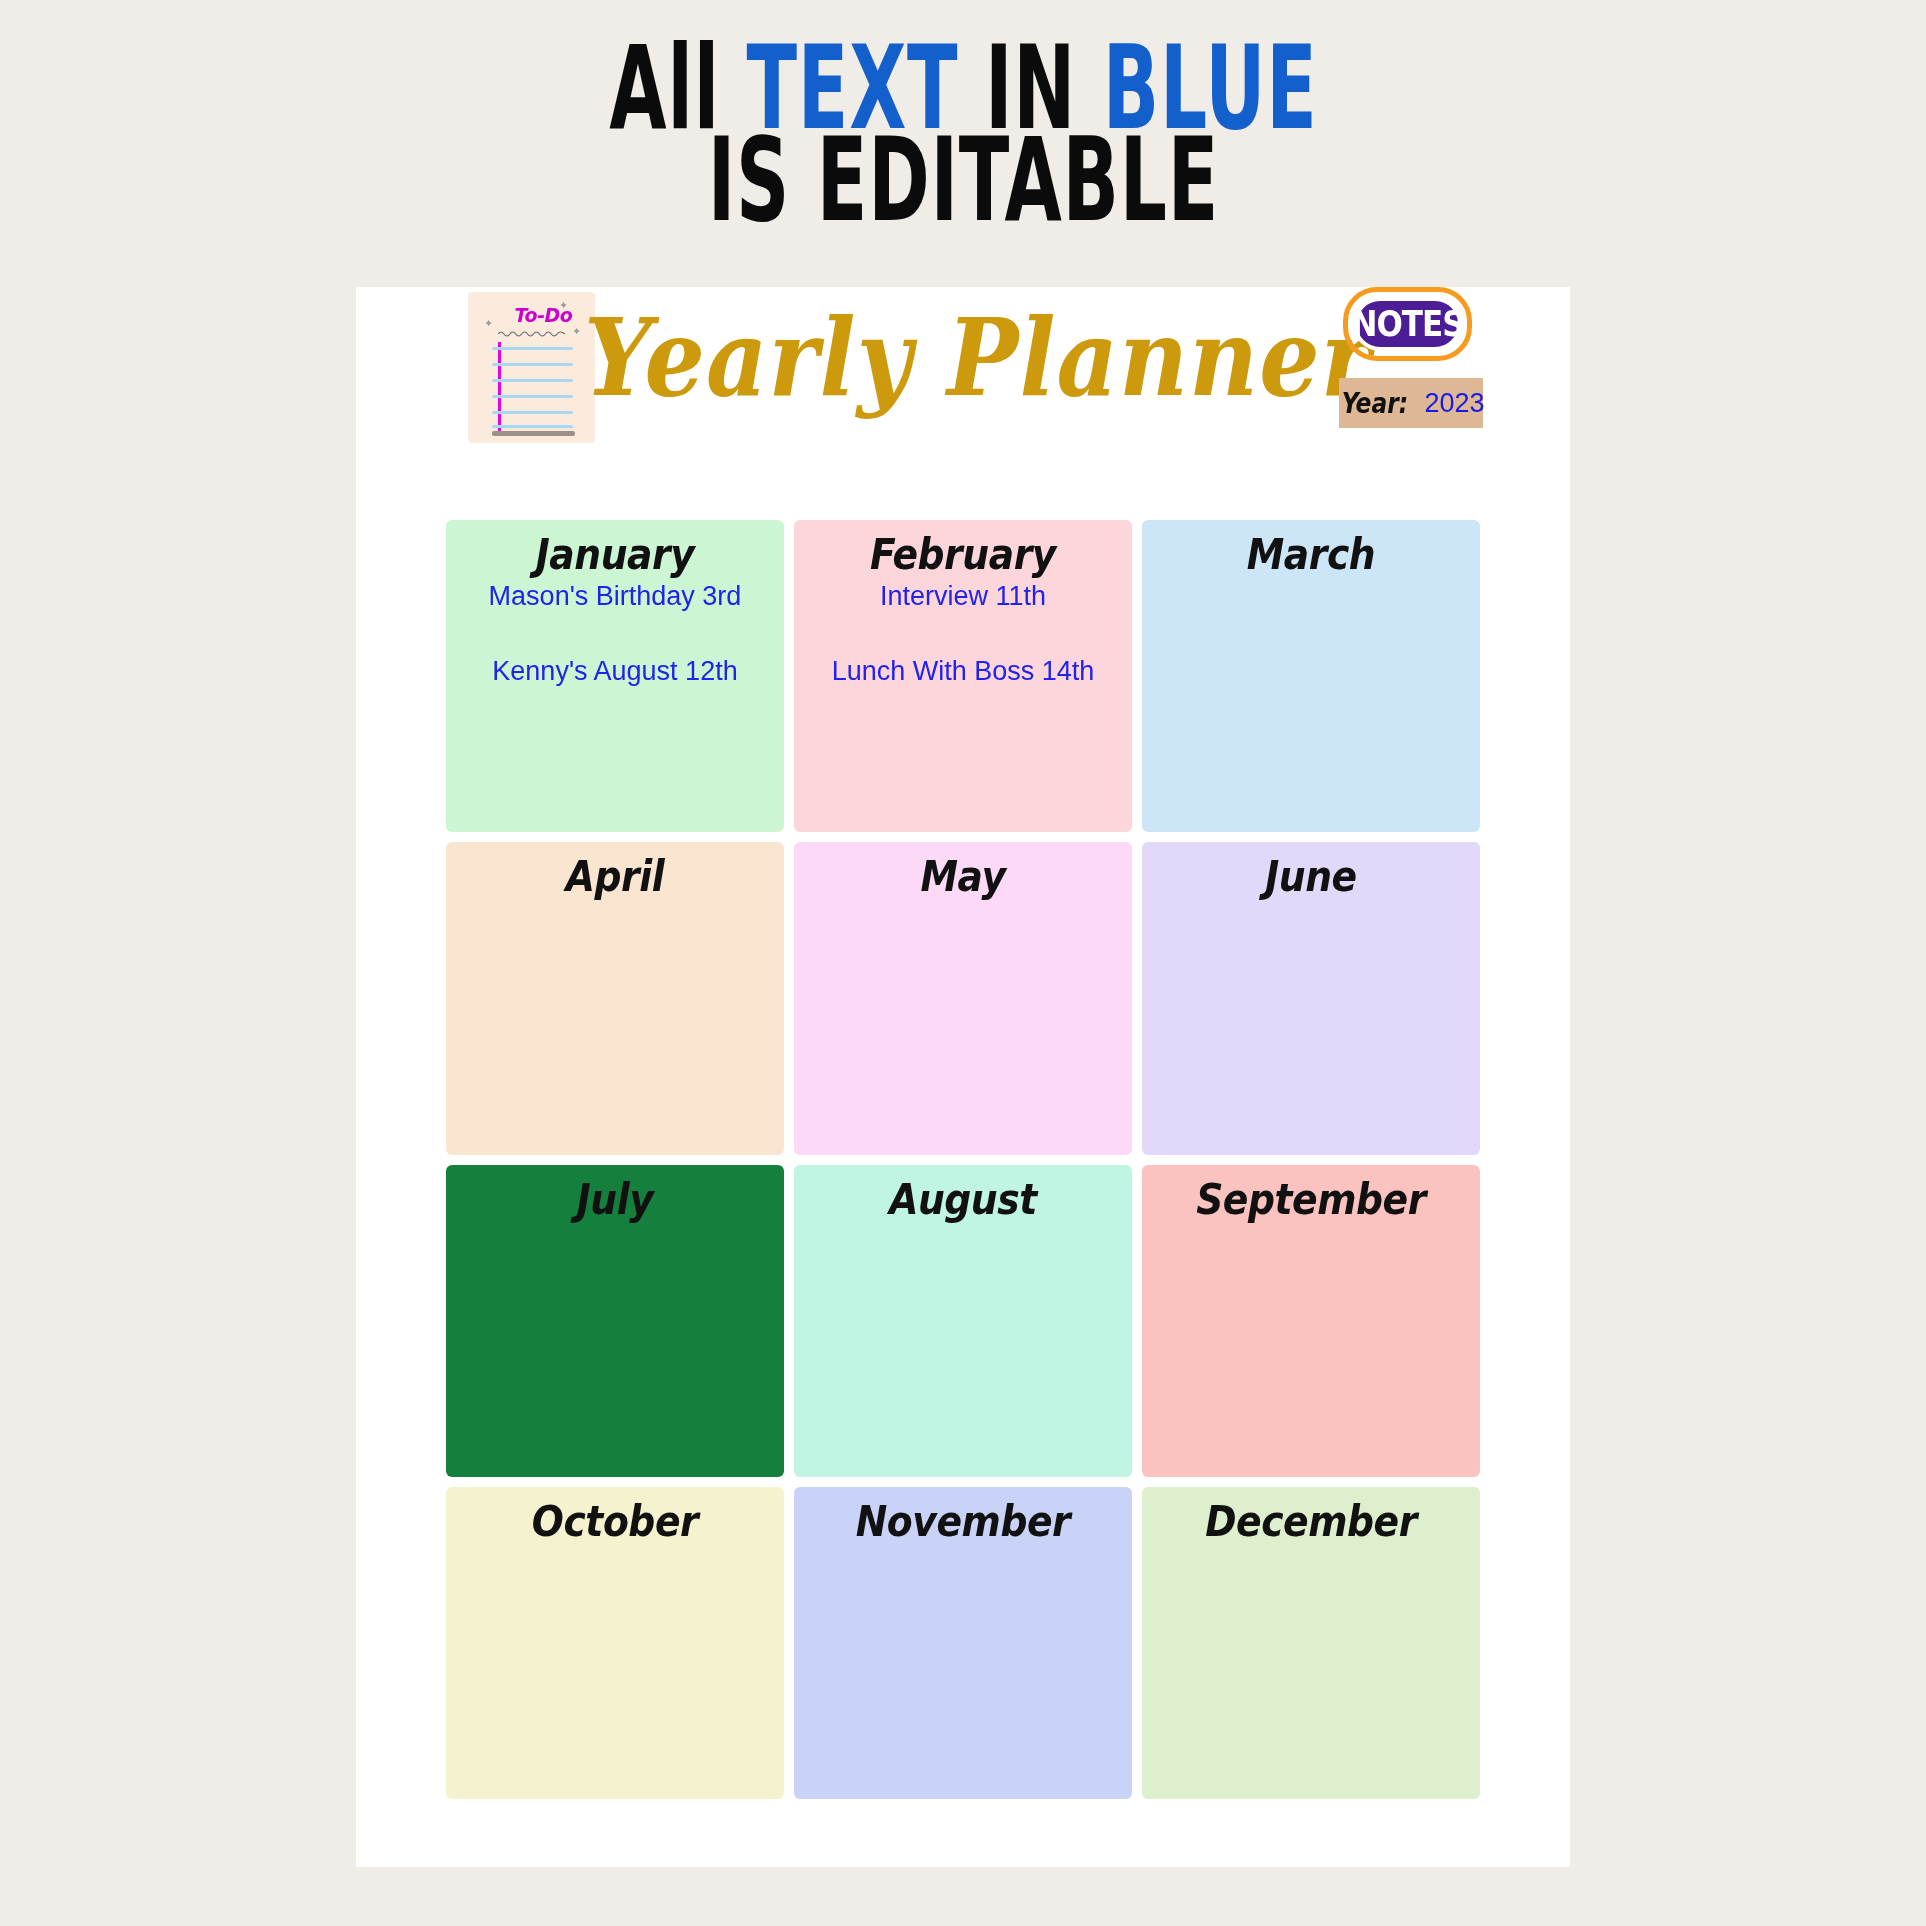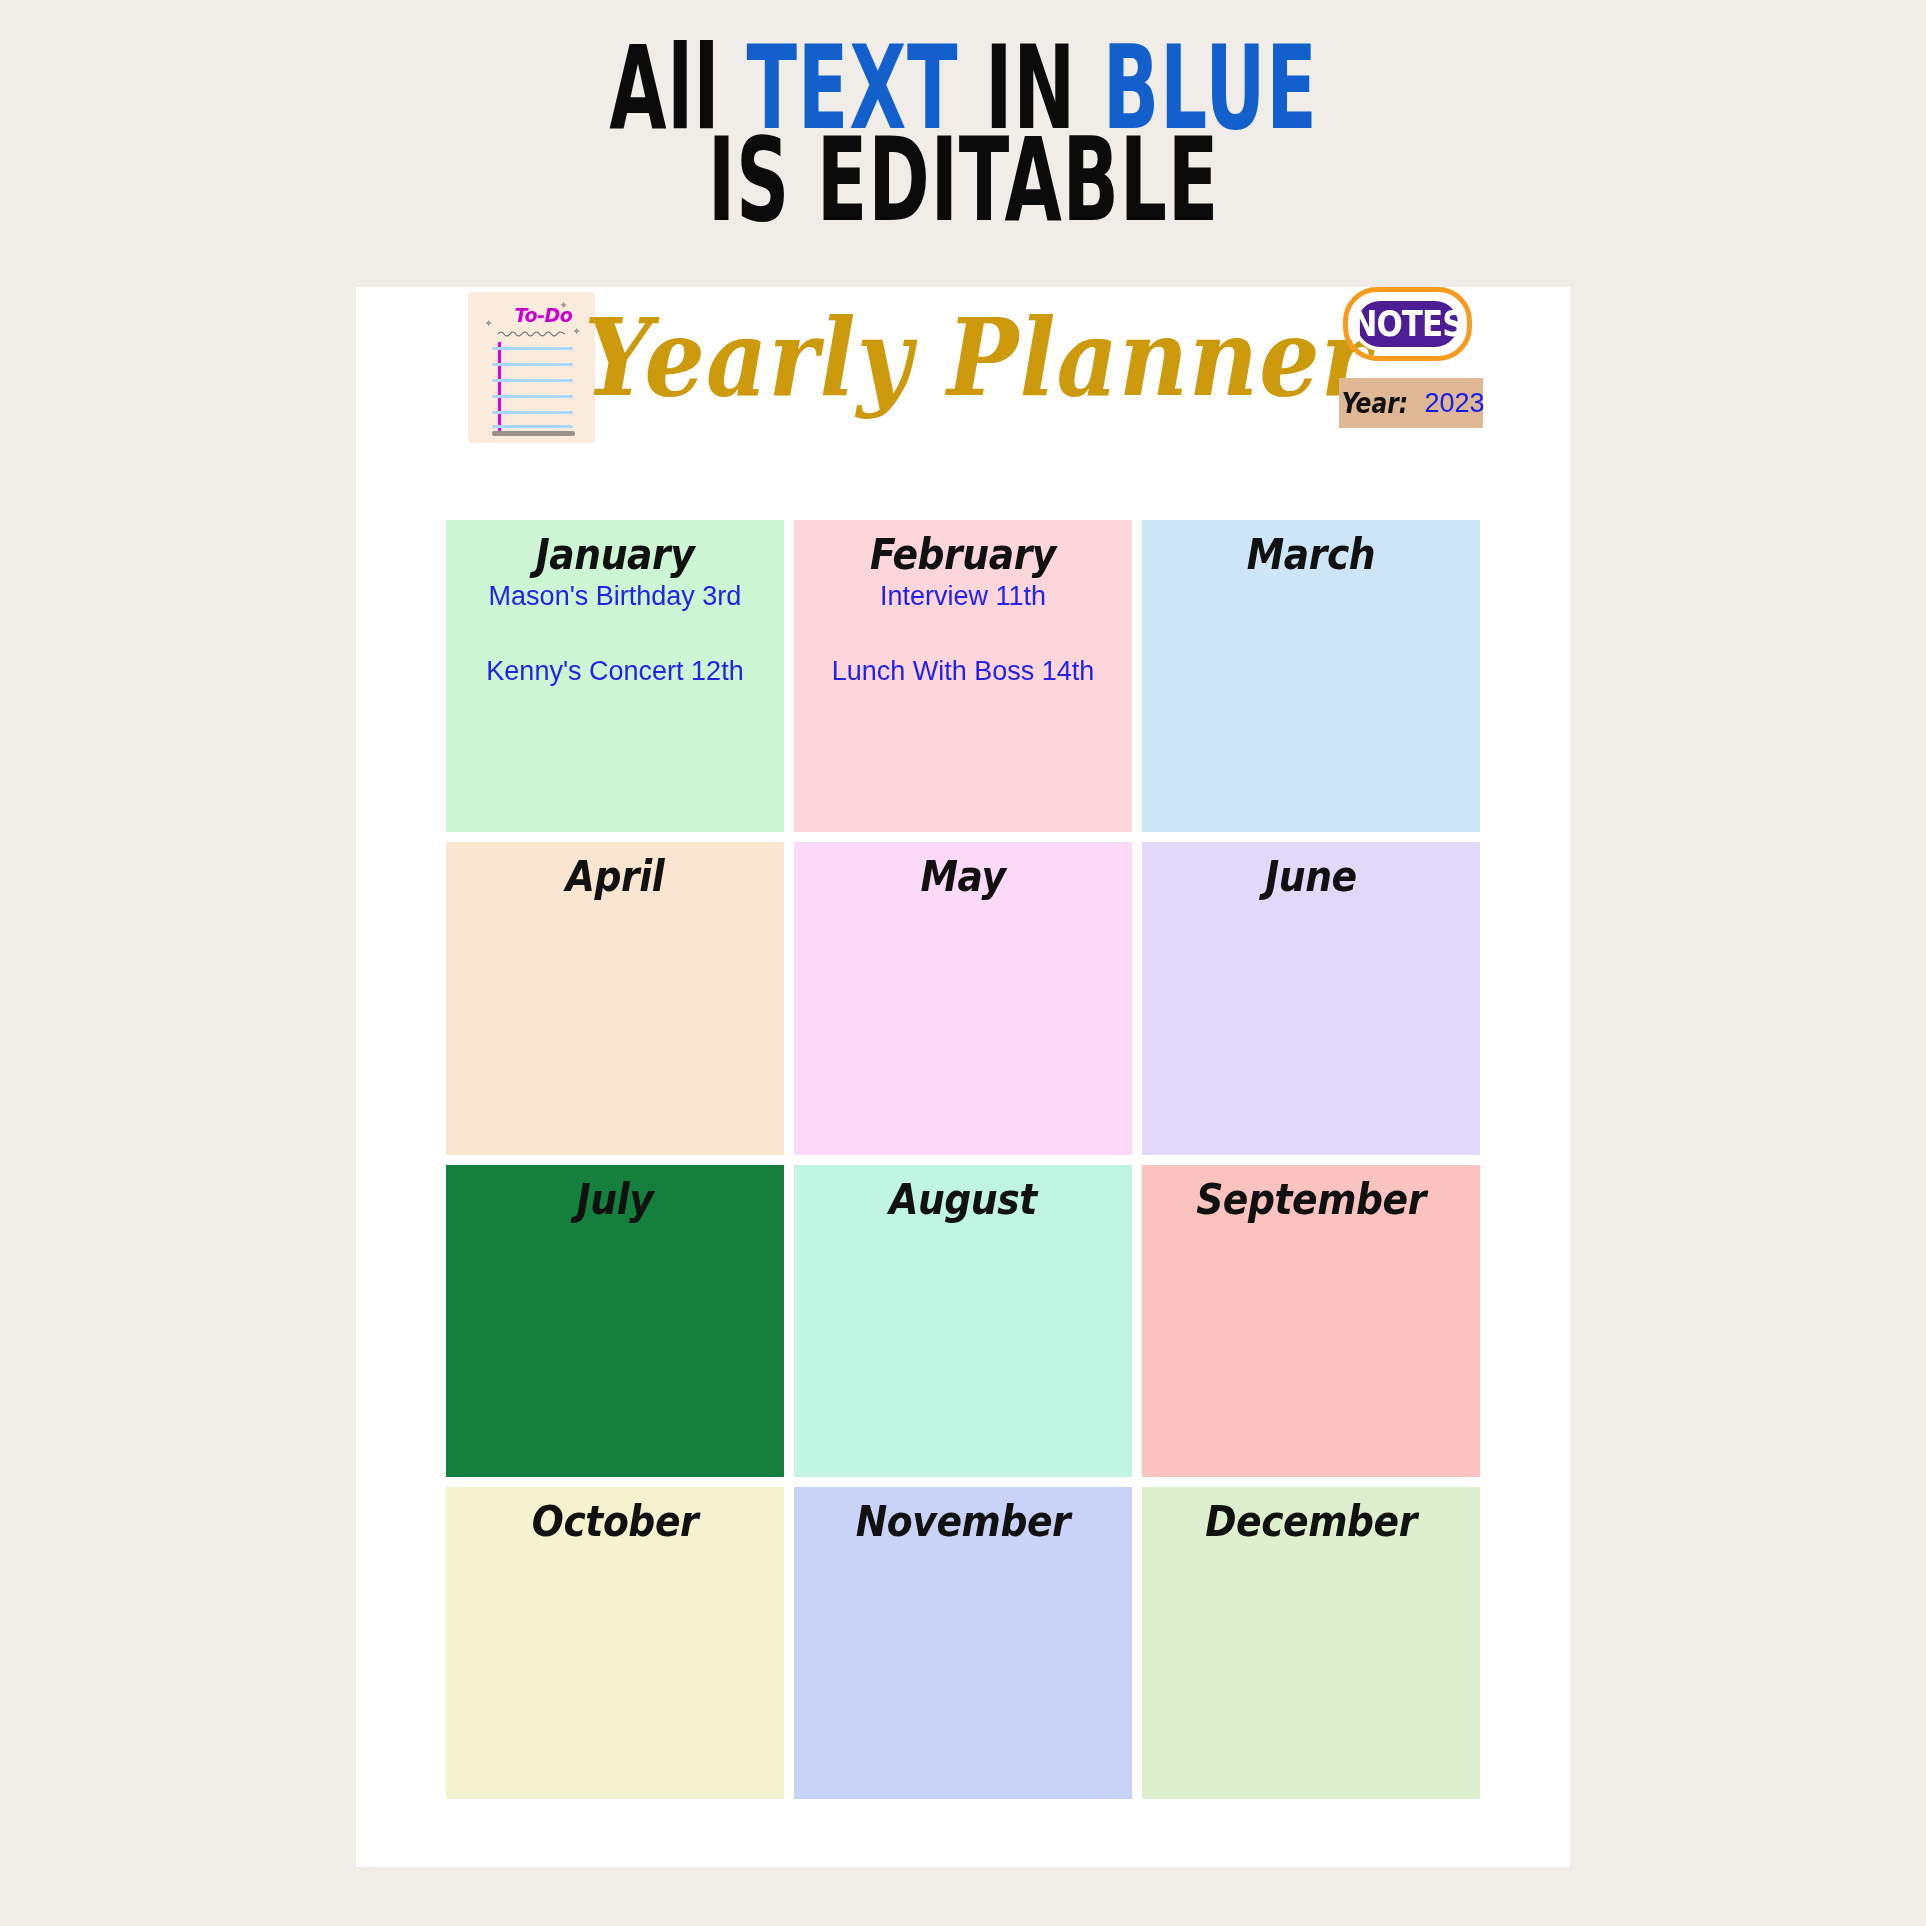--- a/index.html
+++ b/index.html
@@ -210,20 +210,21 @@
     grid-template-columns: repeat(3, 1fr);
     grid-template-rows: repeat(4, 1fr);
     column-gap: 10px;
     row-gap: 10px;
   }
   .month-cell {
     position: relative;
     overflow: hidden;
     padding-top: 10px;
     box-sizing: border-box;
+    border-radius: 6px;
   }
   .month-name {
     display: block;
     text-align: center;
     font-family: "DejaVu Sans", sans-serif;
     font-style: italic;
     font-weight: bold;
     font-size: 41px;
     color: #111111;
     letter-spacing: -0.5px;
@@ -286,21 +287,21 @@
       <span id="year-value" style="color: rgb(26, 26, 232);">2023</span>
     </div>
 
   </div>
 
   <div id="month-grid">
       <div class="month-cell" style="background: rgb(204, 245, 212);">
         <span class="month-name">January</span>
         <div class="month-events">
           <span class="event-line">Mason's Birthday 3rd</span>
-          <span class="event-line">Kenny's Concert 12th</span>
+          <span class="event-line">Kenny's August 12th</span>
         </div>
       </div>
       <div class="month-cell" style="background: rgb(252, 214, 218);">
         <span class="month-name">February</span>
         <div class="month-events">
           <span class="event-line">Interview 11th</span>
           <span class="event-line">Lunch With Boss 14th</span>
         </div>
       </div>
       <div class="month-cell" style="background: rgb(205, 230, 247);">

